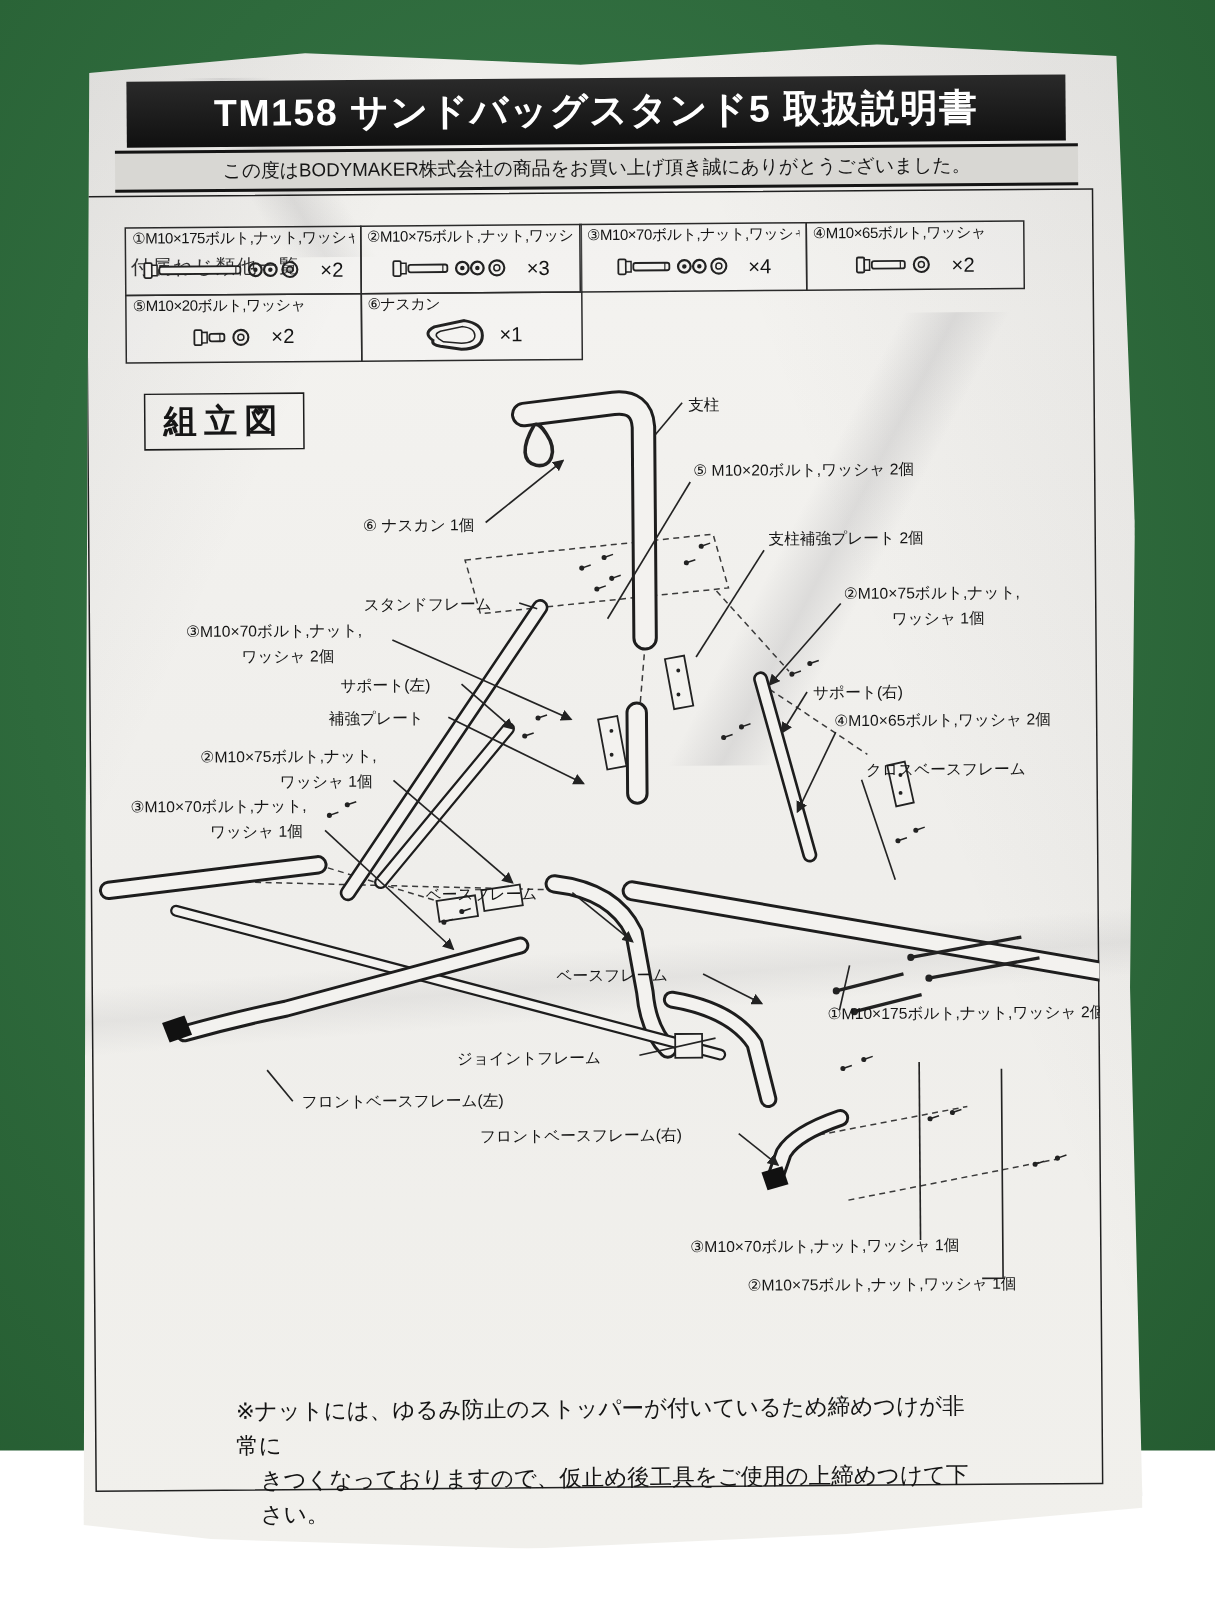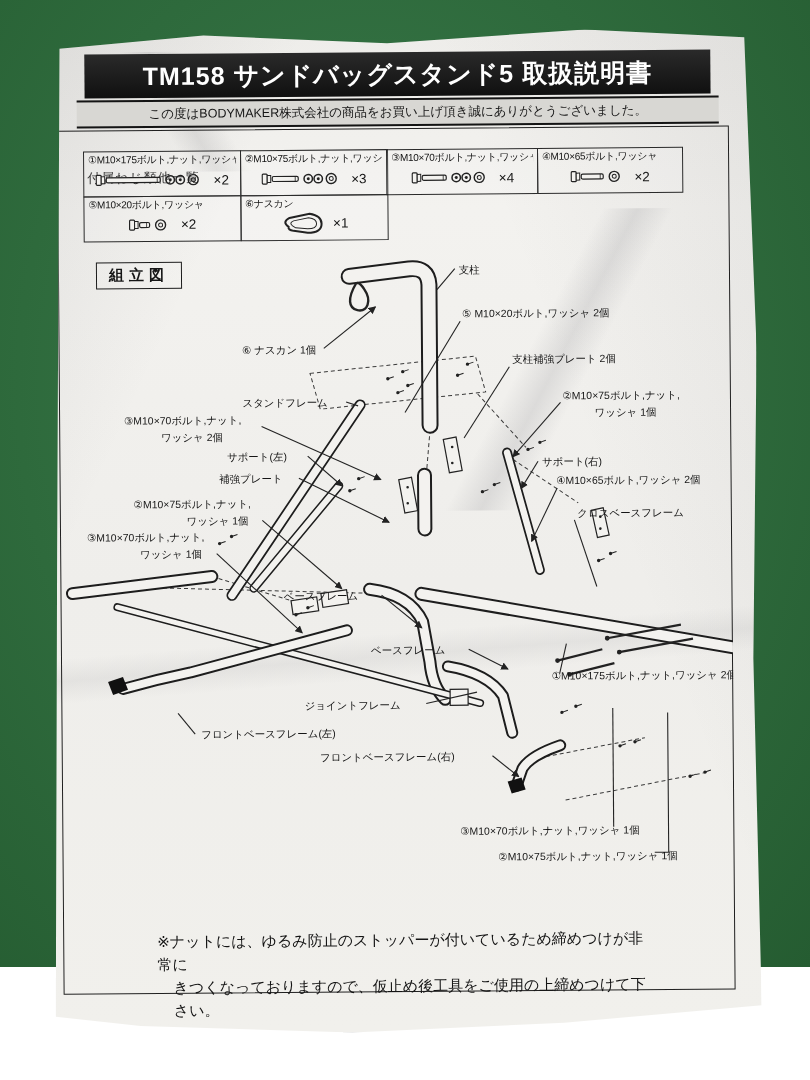--- a/index.html
+++ b/index.html
@@ -28,21 +28,21 @@
   .pheading{position:absolute;left:38px;top:102px;font-size:13px;color:#151515;letter-spacing:1px;margin-top:35px;}
   .ptable{position:absolute;left:34px;top:119px;}
   .prow{display:flex;}
   .prow2{margin-top:-1.4px;}
   .pcell{border:1.4px solid #2a2a2a;box-sizing:border-box;height:46px;padding:2px 4px 0 4px;background:rgba(255,255,255,0.12);}
   .pcell + .pcell{margin-left:-1.4px;}
   .plabel{font-size:10px;line-height:12px;white-space:nowrap;overflow:hidden;color:#141414;letter-spacing:-0.3px;}
   .pvis{display:flex;align-items:center;justify-content:center;height:28px;}
   .qty{font-size:13.5px;color:#141414;margin-left:7px;}
   .asmbox{position:absolute;left:46px;top:230px;border:1.7px solid #1c1c1c;padding:3px 12px;
-    font-size:15px;font-weight:700;letter-spacing:5px;color:#161616;background:rgba(255,255,255,0.08);}
+    font-size:22px;font-weight:700;letter-spacing:5px;color:#161616;background:rgba(255,255,255,0.08);}
   #diagram-svg{position:absolute;left:8px;top:212px;width:672px;height:680px;}
   #diagram-svg text{font:10.5px "Liberation Sans","DejaVu Sans",sans-serif;fill:#161616;}
   .tube-o{fill:none;stroke:#1d1d1d;stroke-linecap:round;stroke-linejoin:round;}
   .tube-i{fill:none;stroke:#f3f2ef;stroke-linecap:round;stroke-linejoin:round;}
   .leader{fill:none;stroke:#232323;stroke-width:1.1;}
   .dash{fill:none;stroke:#3a3a3a;stroke-width:1;stroke-dasharray:4 3;}
   .note{position:absolute;left:102px;top:898px;width:500px;font-size:15px;line-height:23px;color:#141414;}
   .note .l2{margin-left:16px;}
   .picon{flex:none;}
 </style>

